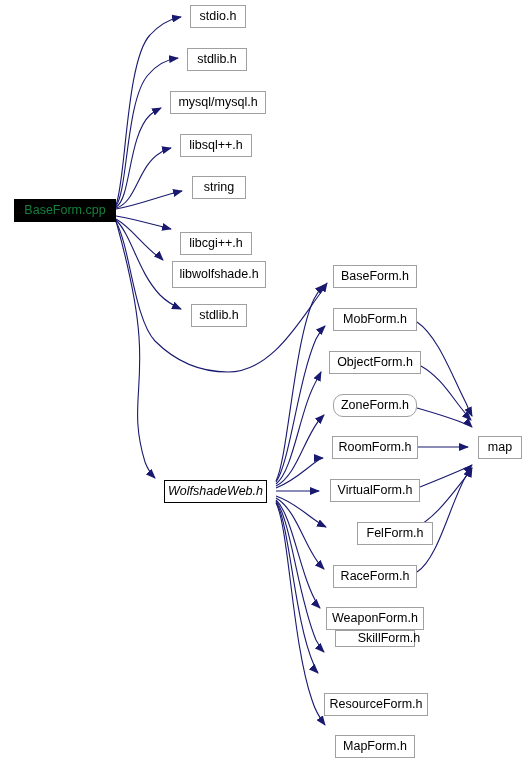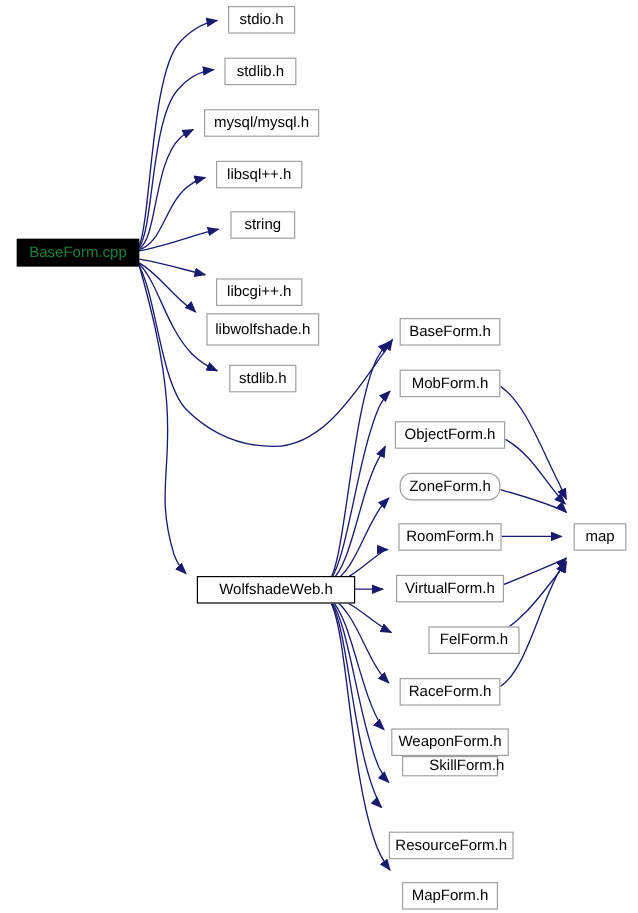--- a/index.html
+++ b/index.html
@@ -114,21 +114,21 @@
       </div>
       <div class="node node-normal" style="left: 180px; top: 232px; width: 72px; height: 23px;">
         <span>libcgi++.h</span>
       </div>
       <div class="node node-normal" style="left: 172px; top: 261px; width: 94px; height: 27px;">
         <span>libwolfshade.h</span>
       </div>
       <div class="node node-normal" style="left: 191px; top: 304px; width: 56px; height: 23px;">
         <span>stdlib.h</span>
       </div>
-      <div class="node node-root" style="left: 164px; top: 480px; width: 132px; height: 23px;">
+      <div class="node node-root" style="left: 164px; top: 480px; width: 103px; height: 23px; font-style: italic;">
         <span>WolfshadeWeb.h</span>
       </div>
       <div class="node node-normal" style="left: 333px; top: 265px; width: 84px; height: 23px;">
         <span>BaseForm.h</span>
       </div>
       <div class="node node-normal" style="left: 333px; top: 308px; width: 84px; height: 23px;">
         <span>MobForm.h</span>
       </div>
       <div class="node node-normal" style="left: 329px; top: 351px; width: 92px; height: 23px;">
         <span>ObjectForm.h</span>

